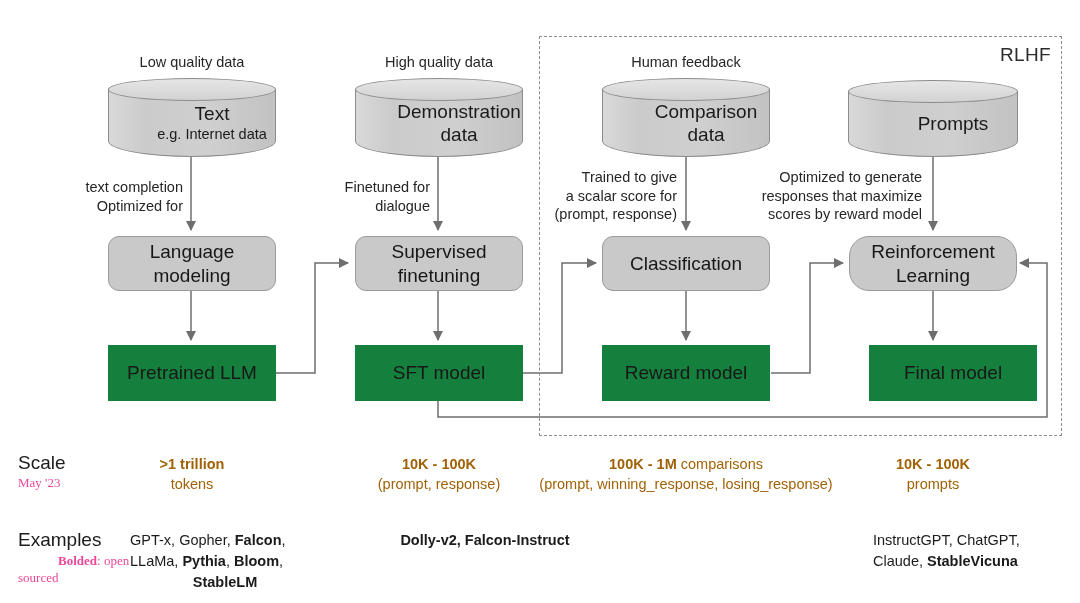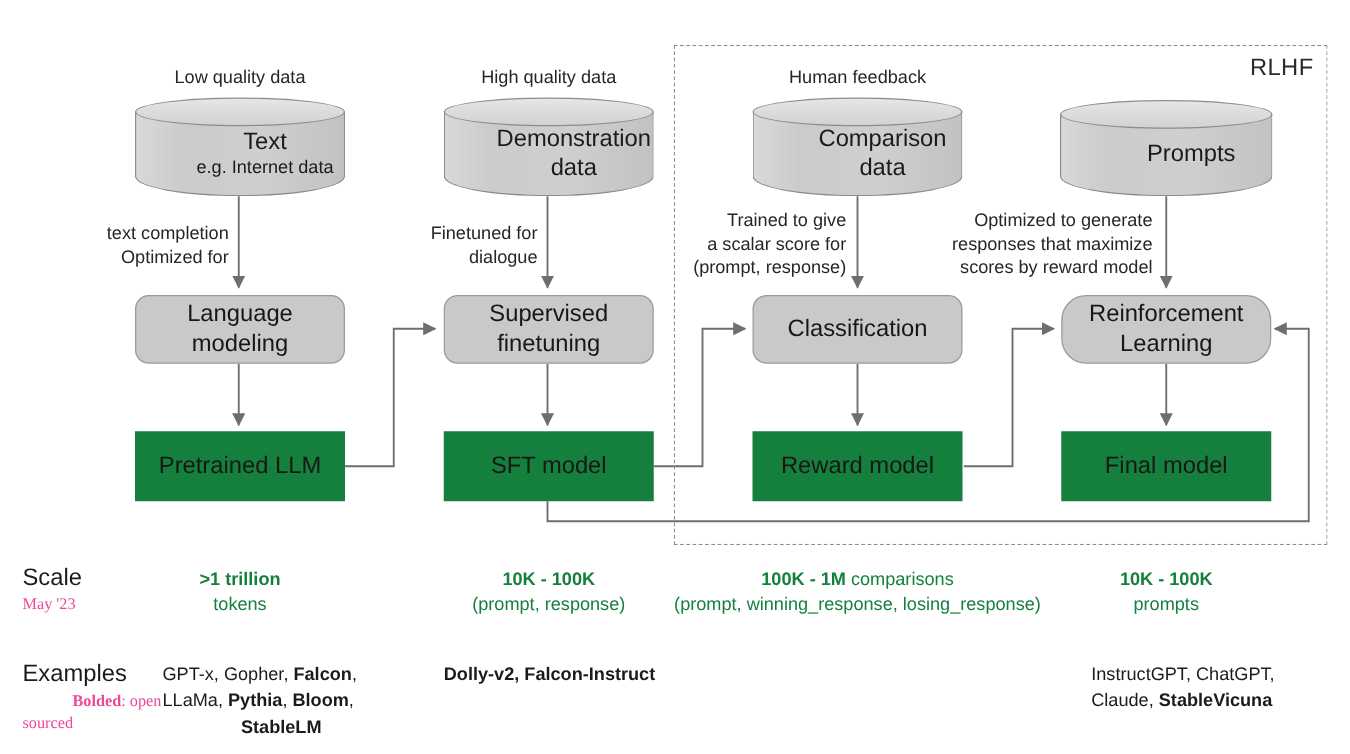--- a/index.html
+++ b/index.html
@@ -161,31 +161,31 @@
     font-size: 13px;
     color: #ec4899;
     line-height: 17px;
     font-family: Liberation Serif, serif;
   }
   .scale-cell {
     position: absolute;
     text-align: center;
     font-size: 14.5px;
     line-height: 20px;
-    color: #15803d;
+    color: #a16207;
     white-space: nowrap;
   }
   .scale-cell .b { font-weight: bold; }
   .ex-cell {
     position: absolute;
     font-size: 14.5px;
     line-height: 21px;
     color: #1b1b1b;
   }
-  .ex-cell .b { font-weight: bold; }
+  .ex-cell .b { font-weight: bold; text-align: center; }
   .nowrap { white-space: nowrap; }
 </style>
 </head>
 <body>
 
 <div id="stage">
 
   <svg id="edges" viewBox="0 0 1080 603">
     <defs>
       <marker id="arrow" viewBox="0 0 10 10" refX="9" refY="5" markerWidth="7" markerHeight="7" orient="auto-start-reverse">
@@ -316,21 +316,21 @@
     <div>scores by reward model</div>
   </div>
 
   <div class="pbox" style="left:849px; top:236px; width:168px; height:55px;border-radius:20px;">
     <div>
       <div>Reinforcement</div>
       <div>Learning</div>
     </div>
   </div>
 
-  <div class="mbox" style="left:849px; top:345px; width:168px; height:56px;justify-content:center;">
+  <div class="mbox" style="left:869px; top:345px; width:168px; height:56px;justify-content:center;">
     <span>Final model</span>
   </div>
 
   <div class="row-title" style="left:18px; top:452px;">Scale</div>
   <div class="row-sub" style="left:18px; top:474px;">May '23</div>
 
   <div class="scale-cell" style="left:108px; top:454px; width:168px;">
     <div class="b">&gt;1 trillion</div>
     <div>tokens</div>
   </div>

